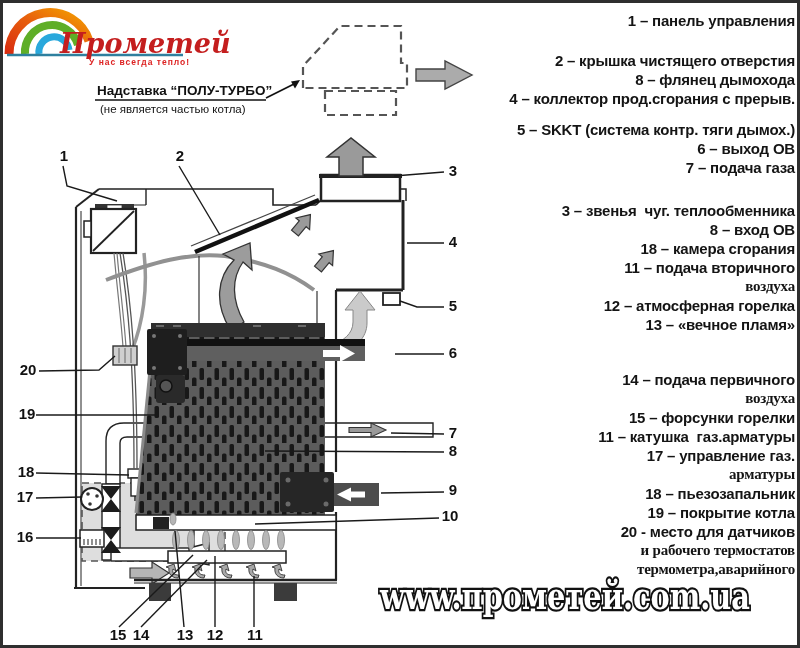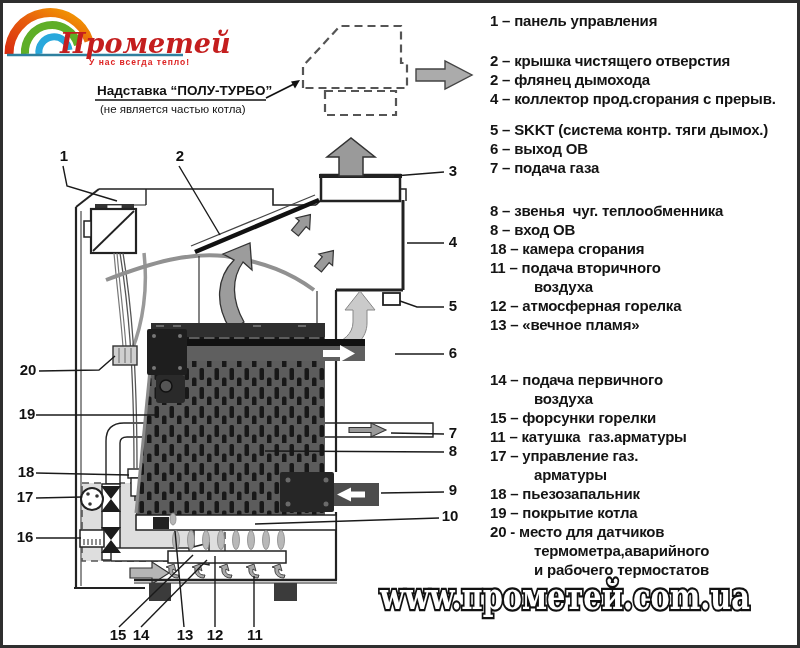--- a/index.html
+++ b/index.html
@@ -6,22 +6,22 @@
   #page{
     position:relative;width:800px;height:648px;background:#ffffff;
     box-sizing:border-box;border:3px solid #2f2f2f;overflow:hidden;
     font-family:"Liberation Sans",sans-serif;
   }
   
   #legend{
     position:absolute;left:487px;top:8px;width:305px;
     font-size:15px;font-weight:700;color:#141414;letter-spacing:-0.2px;
   }
-  .leg-item{line-height:19px;white-space:pre-wrap;}
-  .leg-item .cont{margin-left:44px;}
+  .leg-item{line-height:19px;white-space:pre-wrap;text-align:right;}
+  .leg-item .cont{margin-left:44px;font-family:Liberation Serif, serif;}
   .leg-item:nth-child(1){margin-bottom:21px;}
   .leg-item:nth-child(4){margin-bottom:12px;}
   .leg-item:nth-child(7){margin-bottom:24px;}
   .leg-item:nth-child(13){margin-bottom:36px;}
   
   #diagram{position:absolute;left:0;top:0;}
   .callout-num{font-family:"Liberation Sans",sans-serif;font-size:15px;font-weight:700;fill:#111;}
   .leader{fill:none;stroke:#1a1a1a;stroke-width:1.4;}
 </style>
 </head>
@@ -262,33 +262,33 @@
         <polyline points="36,368 96,367 112,353" class="leader"></polyline>
         <text x="25" y="372" text-anchor="middle" class="callout-num">20</text>
       </g>
 
     <text x="562" y="606" text-anchor="middle" font-family="DejaVu Serif, serif" font-weight="700" font-size="38" fill="#ffffff" stroke="#111" stroke-width="4.5" paint-order="stroke" textLength="370" lengthAdjust="spacingAndGlyphs">www.прометей.com.ua</text>
   </svg>
 
   <div id="legend">
       <div class="leg-item">1 – панель управления</div>
       <div class="leg-item">2 – крышка чистящего отверстия</div>
-      <div class="leg-item">2 – флянец дымохода</div>
+      <div class="leg-item">8 – флянец дымохода</div>
       <div class="leg-item">4 – коллектор прод.сгорания с прерыв.</div>
       <div class="leg-item">5 – SKKT (система контр. тяги дымох.)</div>
       <div class="leg-item">6 – выход ОВ</div>
       <div class="leg-item">7 – подача газа</div>
-      <div class="leg-item">8 – звенья  чуг. теплообменника</div>
+      <div class="leg-item">3 – звенья  чуг. теплообменника</div>
       <div class="leg-item">8 – вход ОВ</div>
       <div class="leg-item">18 – камера сгорания</div>
       <div class="leg-item">11 – подача вторичного<div class="cont">воздуха</div></div>
       <div class="leg-item">12 – атмосферная горелка</div>
       <div class="leg-item">13 – «вечное пламя»</div>
       <div class="leg-item">14 – подача первичного<div class="cont">воздуха</div></div>
       <div class="leg-item">15 – форсунки горелки</div>
       <div class="leg-item">11 – катушка  газ.арматуры</div>
       <div class="leg-item">17 – управление газ.<div class="cont">арматуры</div></div>
       <div class="leg-item">18 – пьезозапальник</div>
       <div class="leg-item">19 – покрытие котла</div>
-      <div class="leg-item">20 - место для датчиков<div class="cont">термометра,аварийного</div><div class="cont">и рабочего термостатов</div></div>
+      <div class="leg-item">20 - место для датчиков<div class="cont">и рабочего термостатов</div><div class="cont">термометра,аварийного</div></div>
     </div>
 
 </div>
 
 </body></html>

